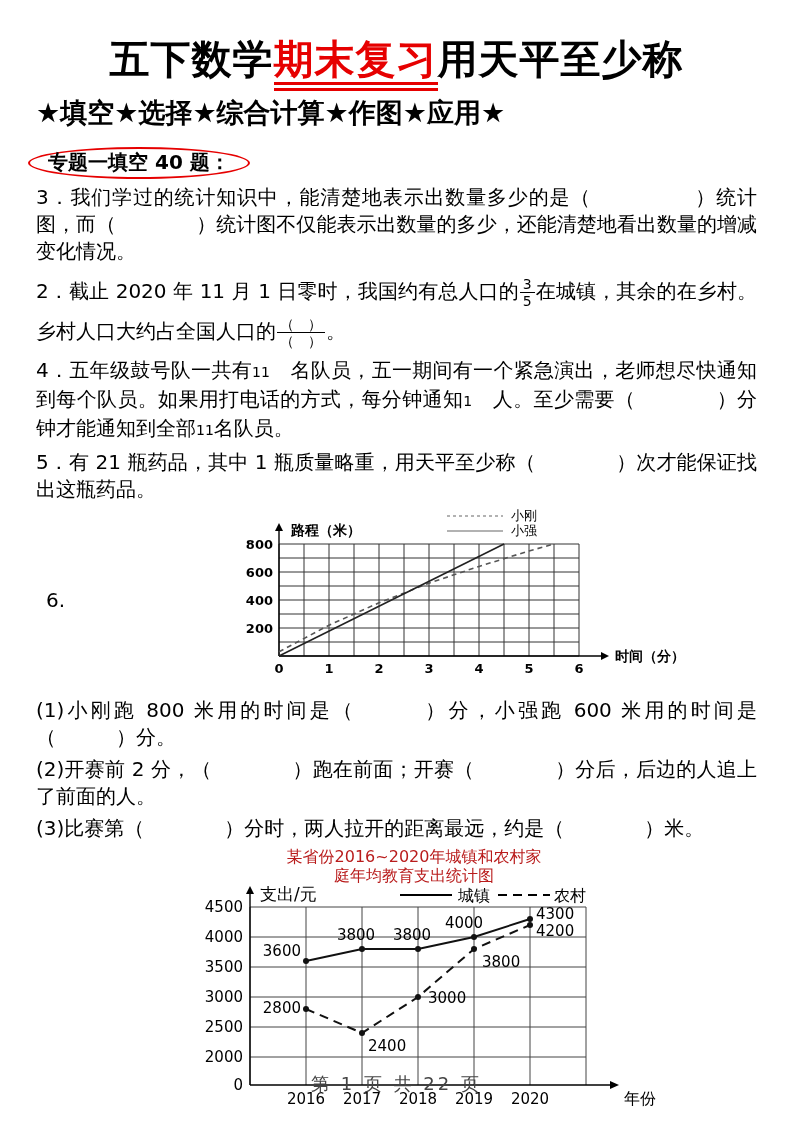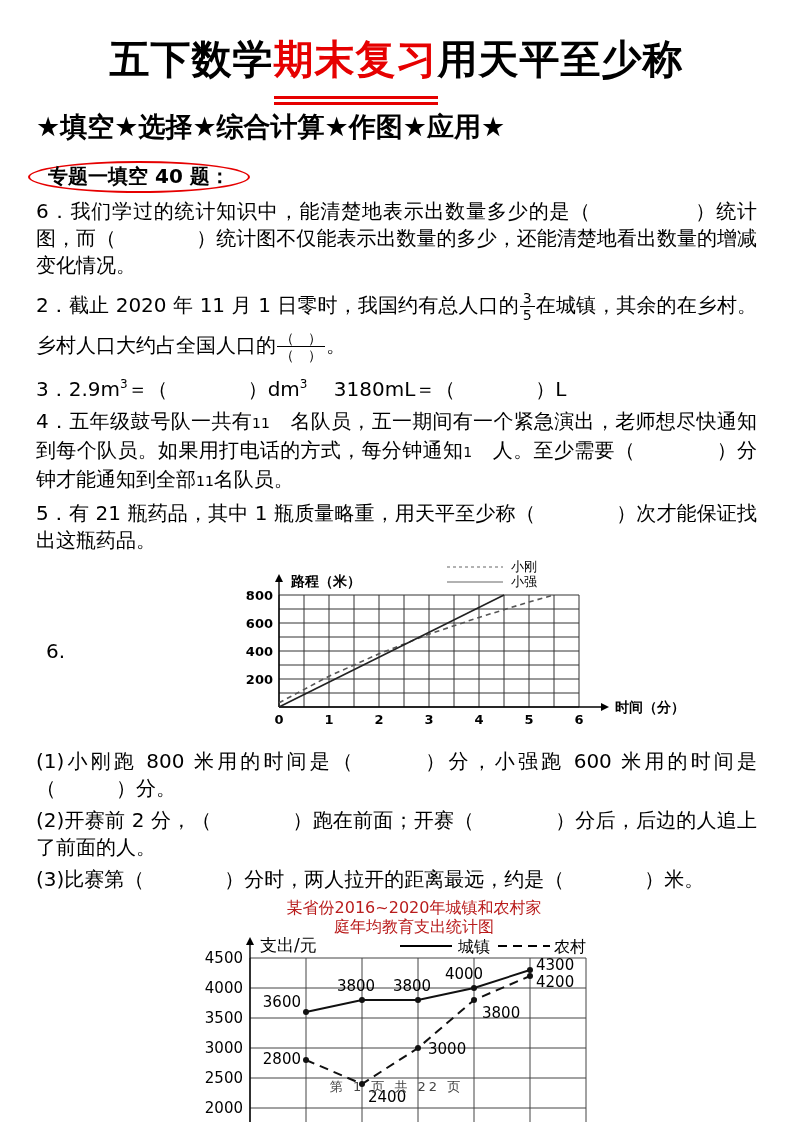--- a/index.html
+++ b/index.html
@@ -10,21 +10,21 @@
     font-family:"DejaVu Sans","Liberation Sans",sans-serif;
   }
   .page { padding:26px 36px 0 36px; }
 
   h1.title {
     text-align:center; font-size:40px; font-weight:bold;
     margin:10px 0 4px; letter-spacing:1px; line-height:1.15;
   }
   .title .red {
     color:#e60000; display:inline-block;
-    border-bottom:9px double #e60000; padding-bottom:14px;
+    border-bottom:9px double #e60000; padding-bottom:0;
   }
   .subtitle {
     font-size:27px; font-weight:bold; margin:4px 0 10px;
   }
   .section-wrap { margin:16px 0 2px -8px; }
   .section-heading {
     display:inline-block; font-size:20px; font-weight:bold;
     border:2px solid #e60000; border-radius:50%;
     padding:2px 18px 4px; line-height:1.1;
   }
@@ -46,41 +46,40 @@
   .q6-row { display:flex; align-items:center; margin:2px 0 0 0; }
   .q6-num { width:205px; font-size:20px; padding-left:10px; }
 
   .chart2-block { margin:4px 0 0 168px; width:470px; }
   .chart2-title { text-align:center; font-size:16px; line-height:19px; color:#b91c1c; width:420px; }
 
   svg text { font-family:"DejaVu Sans","Liberation Sans",sans-serif; fill:#000; }
 
   .footer {
     position:absolute; bottom:26px; left:0; width:100%;
-    text-align:center; font-size:13px; color:#444; letter-spacing:3px;
+    text-align:center; font-size:18px; color:#444; letter-spacing:3px;
   }
 </style>
 </head>
 <body>
 
 <div class="page">
 
   <h1 class="title"><span>五下数学</span><span class="red">期末复习</span><span>用天平至少称</span></h1>
 
   <div class="subtitle">★填空★选择★综合计算★作图★应用★</div>
 
   <div class="section-wrap">
     <span class="section-heading">专题一填空 40 题：</span>
   </div>
 
-  <p class="q">6．我们学过的统计知识中，能清楚地表示出数量多少的是（　　　　　）统计图，而（　　　　）统计图不仅能表示出数量的多少，还能清楚地看出数量的增减变化情况。</p>
+  <p class="q">3．我们学过的统计知识中，能清楚地表示出数量多少的是（　　　　　）统计图，而（　　　　）统计图不仅能表示出数量的多少，还能清楚地看出数量的增减变化情况。</p>
 
   <p class="q q2"><span>2．截止 2020 年 11 月 1 日零时，我国约有总人口的</span><span class="frac"><span class="num">3</span><span class="den">5</span></span><span>在城镇，其余的在乡村。乡村人口大约占全国人口的</span><span class="frac"><span class="num">（　）</span><span class="den">（　）</span></span><span>。</span></p>
 
-  <p class="q"><span>3．2.9m</span><sup>3</sup><span>＝（　　　　）dm</span><sup>3</sup><span>　 3180mL＝（　　　　）L</span></p>
 
   <p class="q"><span>4．五年级鼓号队一共有</span><span class="small-num">11</span><span>　名队员，五一期间有一个紧急演出，老师想尽快通知到每个队员。如果用打电话的方式，每分钟通知</span><span class="small-num">1</span><span>　人。至少需要（　　　　）分钟才能通知到全部</span><span class="small-num">11</span><span>名队员。</span></p>
 
   <p class="q">5．有 21 瓶药品，其中 1 瓶质量略重，用天平至少称（　　　　）次才能保证找出这瓶药品。</p>
 
   <div class="q6-row">
     <span class="q6-num">6.</span>
     <svg id="chart-race" width="470" height="184">
         <line x1="38" y1="36" x2="38" y2="148" stroke="#333" stroke-width="1"></line>
         <line x1="63" y1="36" x2="63" y2="148" stroke="#333" stroke-width="1"></line>

